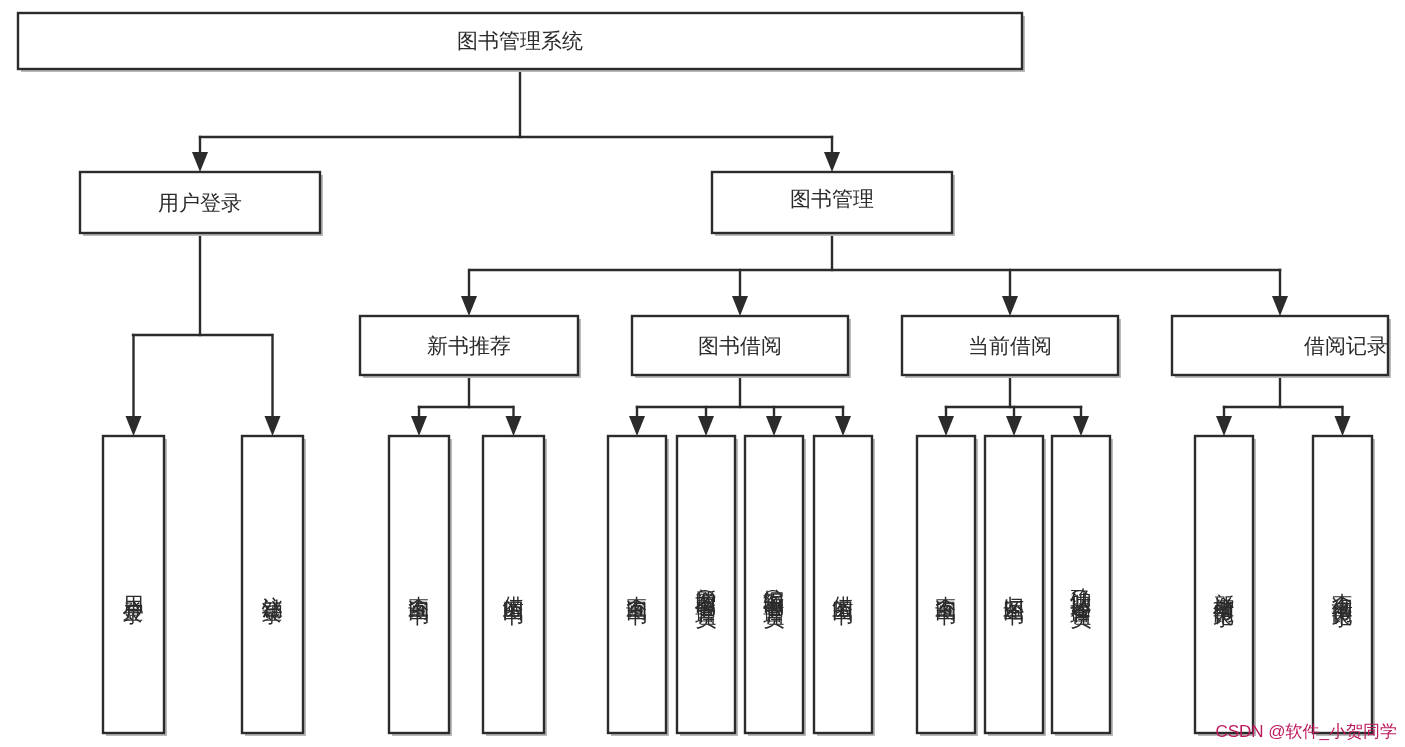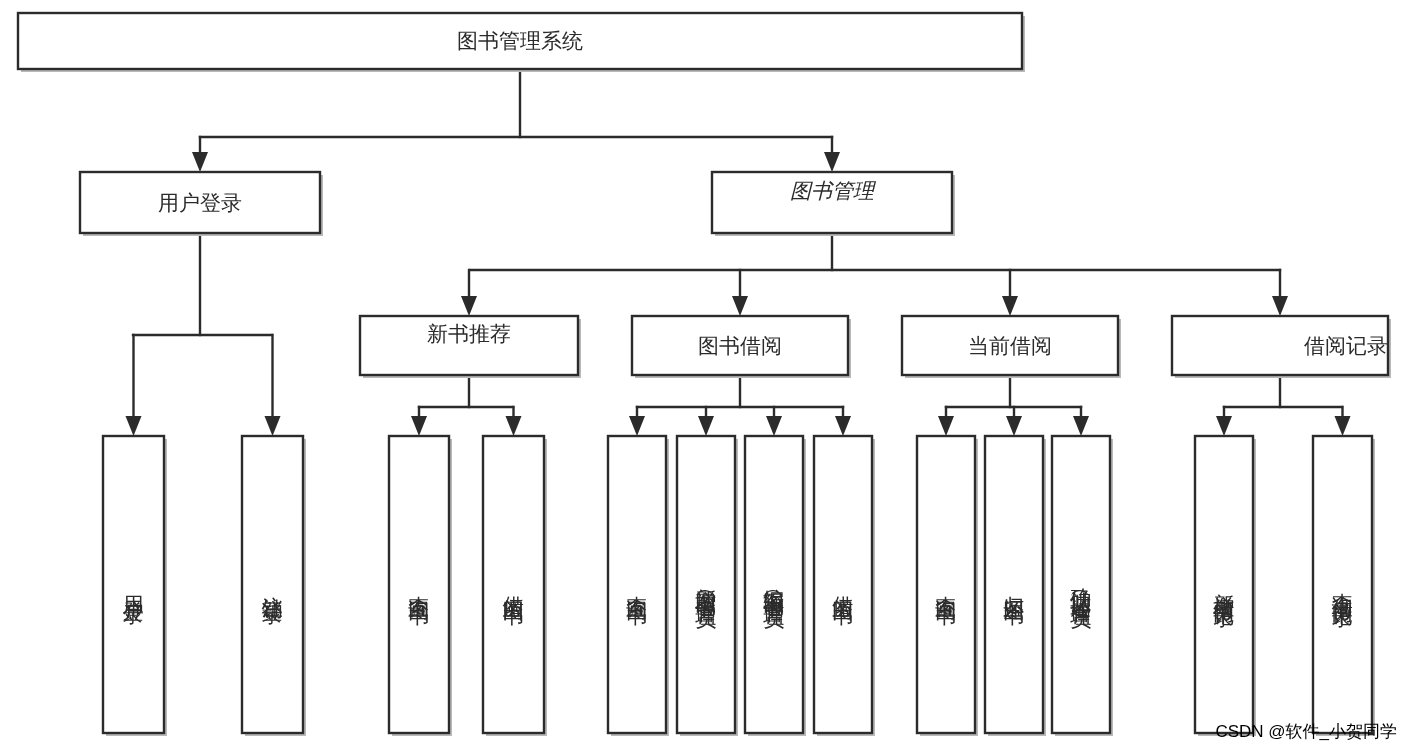--- a/index.html
+++ b/index.html
@@ -40,21 +40,21 @@
     fill: none;
     stroke-linecap: square;
   }
   .arrow-head {
     fill: #2b2b2b;
   }
   .watermark {
     position: absolute;
     right: 8px;
     bottom: 4px;
-    color: #000000;
+    color: #be185d;
     font-size: 17px;
     font-family: "Liberation Sans", "DejaVu Sans", sans-serif;
     white-space: nowrap;
     user-select: none;
   }
   .vlabel-wrap {
     position: absolute;
     display: flex;
     align-items: center;
     justify-content: center;
@@ -187,24 +187,24 @@
       </g>
   </svg>
 
   <div id="labels-layer">
       <div class="hlabel-wrap" style="left: 18px; top: 13px; width: 1004px; height: 56px;">
         <div class="hlabel-text">图书管理系统</div>
       </div>
       <div class="hlabel-wrap" style="left: 80px; top: 172px; width: 240px; height: 61px;">
         <div class="hlabel-text">用户登录</div>
       </div>
-      <div class="hlabel-wrap" style="left: 712px; top: 160px; width: 240px; height: 61px; font-style: italic;">
+      <div class="hlabel-wrap" style="left: 712px; top: 168px; width: 240px; height: 61px;">
         <div class="hlabel-text">图书管理</div>
       </div>
-      <div class="hlabel-wrap" style="left: 360px; top: 304px; width: 218px; height: 59px;">
+      <div class="hlabel-wrap" style="left: 360px; top: 316px; width: 218px; height: 59px;">
         <div class="hlabel-text">新书推荐</div>
       </div>
       <div class="hlabel-wrap" style="left: 632px; top: 316px; width: 216px; height: 59px; border-radius: 17px;">
         <div class="hlabel-text">图书借阅</div>
       </div>
       <div class="hlabel-wrap" style="left: 902px; top: 316px; width: 216px; height: 59px; justify-content: center;">
         <div class="hlabel-text">当前借阅</div>
       </div>
       <div class="hlabel-wrap" style="left: 1172px; top: 316px; width: 216px; height: 59px; justify-content: flex-end;">
         <div class="hlabel-text">借阅记录</div>

